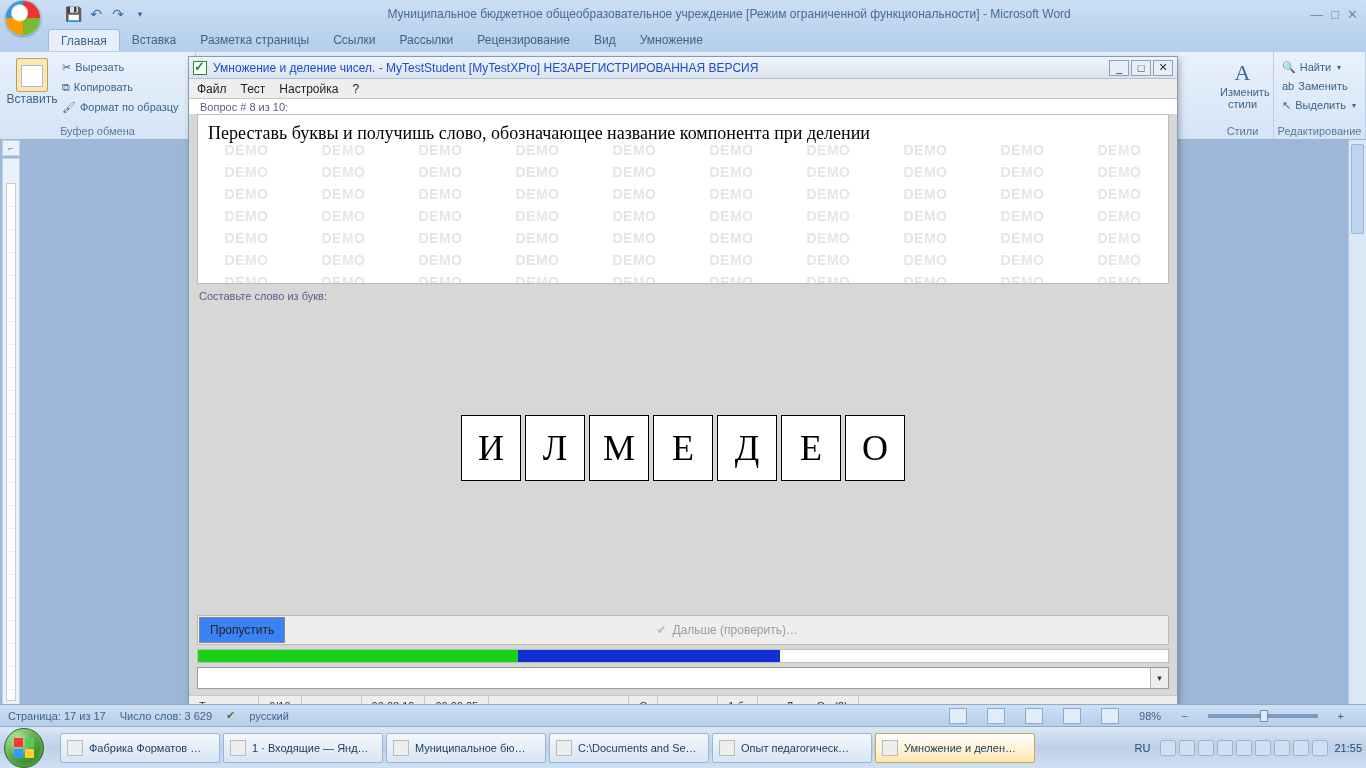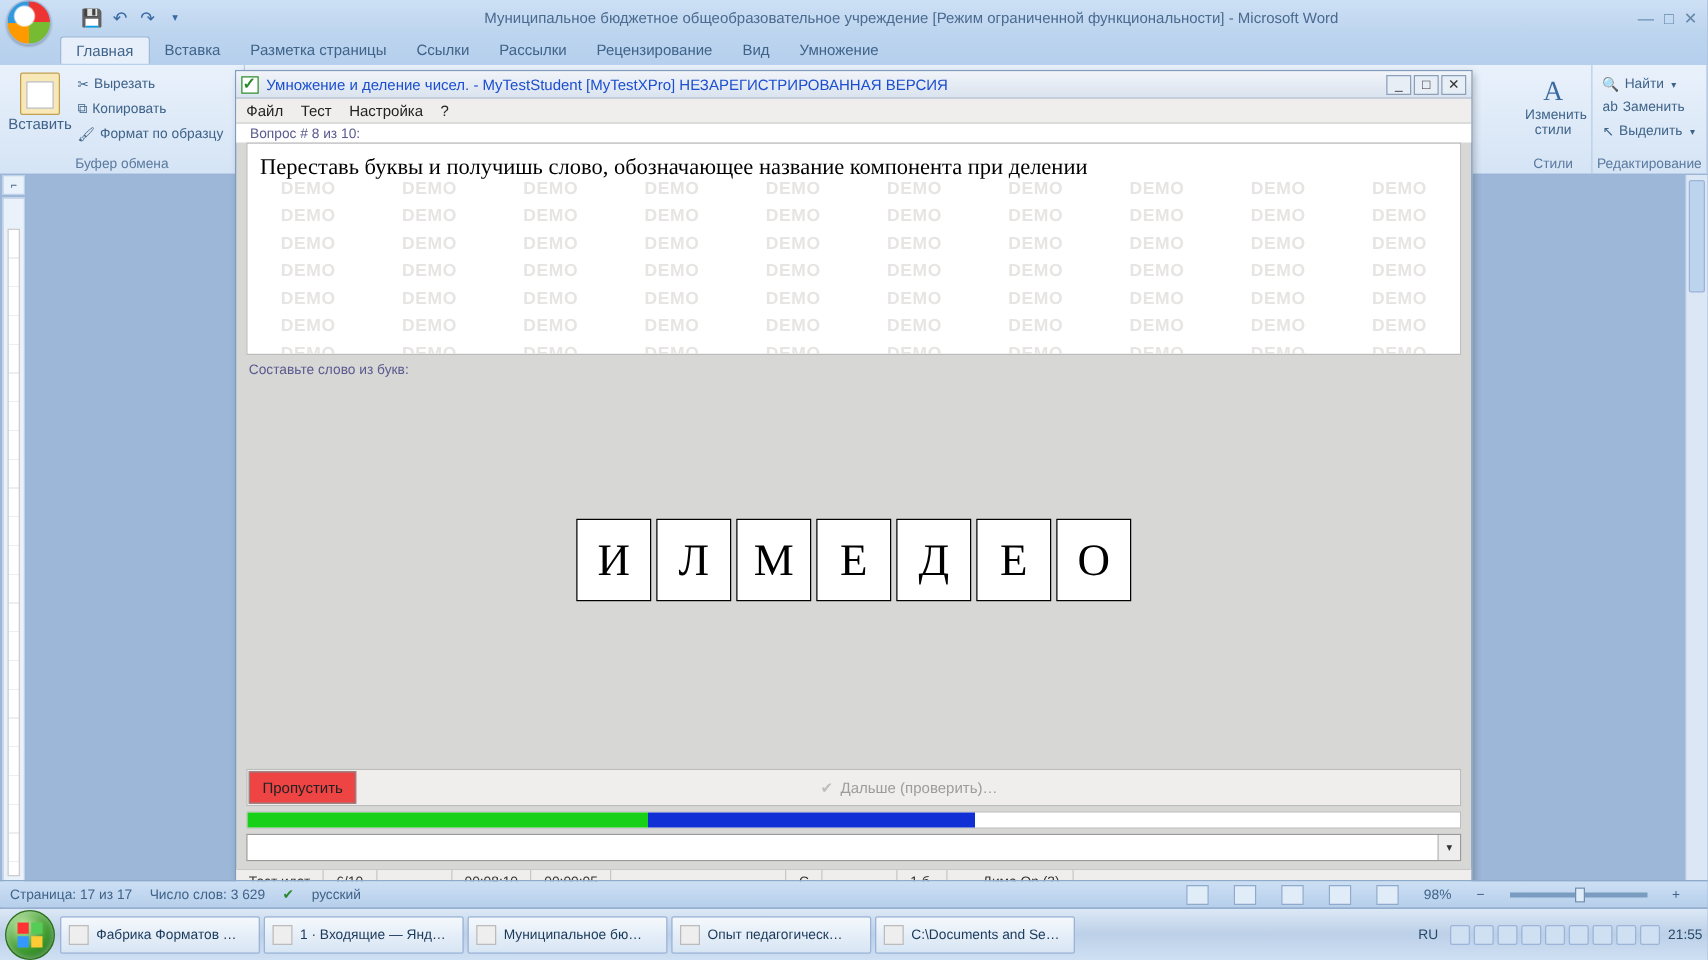--- a/index.html
+++ b/index.html
@@ -48,40 +48,40 @@
 .tw-winbtns span{width:20px;height:16px;border:1px solid #8aa0bb;background:#e8eef6;display:flex;align-items:center;justify-content:center;font-size:11px;color:#333;font-family:Arial}
 .tw-menu{height:20px;background:#efeeec;display:flex;align-items:center;gap:14px;padding:0 8px;font-size:12px;color:#222;border-bottom:1px solid #c8c8c6}
 .tw-qinfo{height:15px;padding:2px 11px;font-size:11px;color:#5a5a90;background:#ffffff}
 .tw-question{margin:0 8px;height:170px;background:#fff;border:1px solid #bcbcbc;padding:8px 10px;font-family:"Times New Roman",serif;font-size:18px;color:#000;position:relative;overflow:hidden}
 .demo-grid{position:absolute;left:0;right:0;top:24px;bottom:0;display:grid;grid-template-columns:repeat(10,1fr);grid-auto-rows:22px;color:#e7e5e3;font-family:Arial;font-size:14px;font-weight:600;letter-spacing:0.5px;pointer-events:none}
 .demo-grid span{display:flex;align-items:center;justify-content:center}
 .tw-instr{padding:6px 10px;font-size:11px;color:#5a5a90}
 .tw-tiles{flex:0 0 280px;display:flex;align-items:center;justify-content:center;gap:4px}
 .tile{width:60px;height:66px;background:#fff;border:1px solid #000;display:flex;align-items:center;justify-content:center;font-family:"Times New Roman",serif;font-size:36px}
 .tw-actions{height:30px;display:flex;align-items:center;border:1px solid #bcbcbc;margin:0 8px;background:#efeeec}
-.skip-btn{height:26px;margin:1px;padding:0 10px;background:#ef4444;border:1px solid #888;font-size:12px;color:#222}
+.skip-btn{height:26px;margin:1px;padding:0 10px;background:#3b82f6;border:1px solid #888;font-size:12px;color:#222}
 .next-btn{flex:1;text-align:center;color:#9c9c9c;font-size:12px;display:flex;align-items:center;justify-content:center;gap:6px}
 .tw-prog{height:14px;margin:4px 8px 0 8px;background:#fff;border:1px solid #bcbcbc;position:relative}
 .tw-prog-fill{position:absolute;left:0;top:0;bottom:0;width:60%;background:linear-gradient(90deg,#17d017 0 55%,#1030d6 55% 100%)}
 .tw-input{height:22px;margin:4px 8px 0 8px;background:#fff;border:1px solid #9a9a9a;display:flex;align-items:center}
 .tw-input-dd{width:18px;height:100%;border-left:1px solid #bbb;margin-left:auto;display:flex;align-items:center;justify-content:center;font-size:9px;color:#333;background:#eee}
 .tw-status{height:20px;background:#efeeec;border-top:1px solid #c8c8c6;display:flex;align-items:center;font-size:11px;color:#333;margin-top:6px}
 .tw-status>div{padding:0 10px;border-right:1px solid #c8c8c6;height:100%;display:flex;align-items:center}
 
 
 .word-status{position:absolute;left:0;right:0;bottom:42px;height:22px;background:linear-gradient(#ccdff4,#b7cfeb);border-top:1px solid #8fabcc;display:flex;align-items:center;font-size:11px;color:#3f6389;padding:0 8px}
 .word-status>div{margin-right:14px}
 .word-status .right{margin-left:auto;display:flex;align-items:center;gap:20px}
 .view-btn{width:18px;height:16px;border:1px solid #8fabcc;background:#e0ecf8}
 .zoom-track{width:110px;height:4px;background:#7a9cc1;position:relative}
 .zoom-track::before{content:"";position:absolute;left:50%;top:-3px;width:2px;height:10px;background:#7a9cc1}
 .zoom-thumb{position:absolute;top:-4px;width:8px;height:12px;background:#e0ecf8;border:1px solid #6f8fb2;left:48%}
 
 
-.taskbar{position:absolute;left:0;right:0;bottom:0;height:42px;background:linear-gradient(#dce8f5,#bcd0e8 50%,#cfe0f3);border-top:1px solid #8fabcc;display:flex;align-items:center;padding:0 4px;gap:4px}
+.taskbar{position:absolute;left:0;right:0;bottom:0;height:42px;background:linear-gradient(#dce8f5,#bcd0e8 50%,#cfe0f3);border-top:1px solid #8fabcc;display:flex;align-items:center;padding:0 4px;gap:16px}
 .start-orb{width:40px;height:40px;border-radius:50%;background:radial-gradient(circle at 35% 30%,#bfe8a6,#3e9a2e 55%,#0e5c12);border:1px solid #2a6e1a;box-shadow:inset 0 0 6px rgba(255,255,255,.5);position:relative;display:flex;align-items:center;justify-content:center}
 .start-orb::after{content:"";width:20px;height:20px;background:
   linear-gradient(#f33,#f33) 0 0/9px 9px no-repeat,
   linear-gradient(#5c5,#5c5) 11px 0/9px 9px no-repeat,
   linear-gradient(#39f,#39f) 0 11px/9px 9px no-repeat,
   linear-gradient(#fc3,#fc3) 11px 11px/9px 9px no-repeat}
 .task-btn{height:30px;min-width:160px;max-width:164px;background:linear-gradient(#f4f8fc,#d7e5f4);border:1px solid #9cb4d7;border-radius:2px;display:flex;align-items:center;padding:0 6px;gap:6px;font-size:11px;color:#1a3a5a;overflow:hidden;white-space:nowrap}
 .task-btn.active{background:linear-gradient(#fff,#ffe7b0);border-color:#c9a758}
 .task-icon{width:16px;height:16px;flex:0 0 16px;background:#eee;border:1px solid #bbb}
 .tray{margin-left:auto;display:flex;align-items:center;gap:6px;font-size:11px;color:#2a4a6a}
@@ -350,25 +350,29 @@
       <div class="task-btn">
         <span class="task-icon"></span>
         <span>1 · Входящие — Янд…</span>
       </div>
       <div class="task-btn">
         <span class="task-icon"></span>
         <span>Муниципальное бю…</span>
       </div>
       <div class="task-btn">
         <span class="task-icon"></span>
+        <span>C:\Documents and Se…</span>
+      </div>
+      <div class="task-btn">
+        <span class="task-icon"></span>
         <span>Опыт педагогическ…</span>
       </div>
-      <div class="task-btn">
-        <span class="task-icon"></span>
-        <span>C:\Documents and Se…</span>
+      <div class="task-btn active">
+        <span class="task-icon"></span>
+        <span>Умножение и делен…</span>
       </div>
     </div>
   <div class="tray">
     <span class="lang-ind">RU</span>
     <div class="tray-icons">
       <span></span>
         <span></span>
         <span></span>
         <span></span>
         <span></span>

